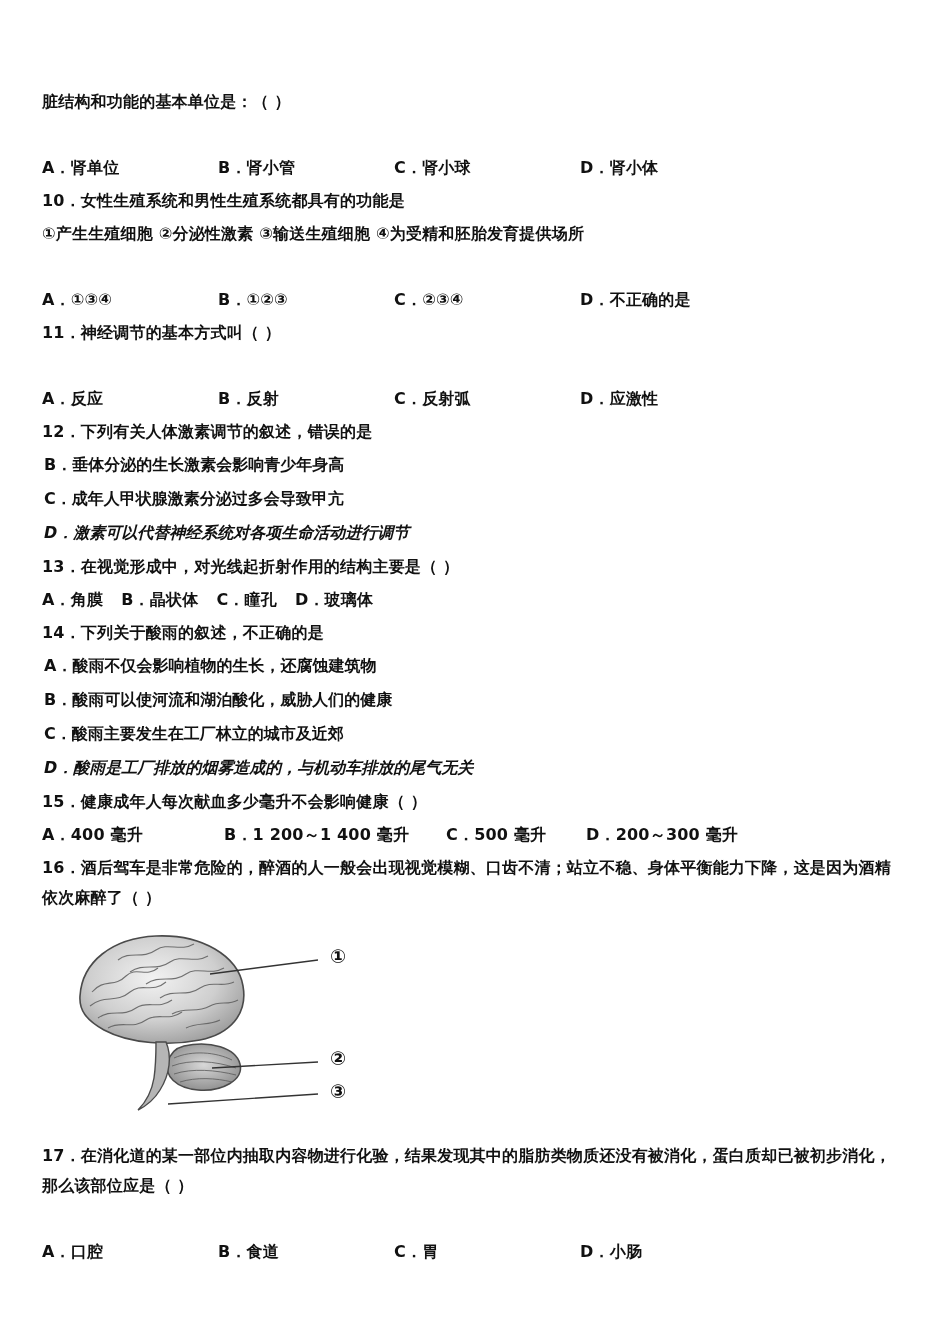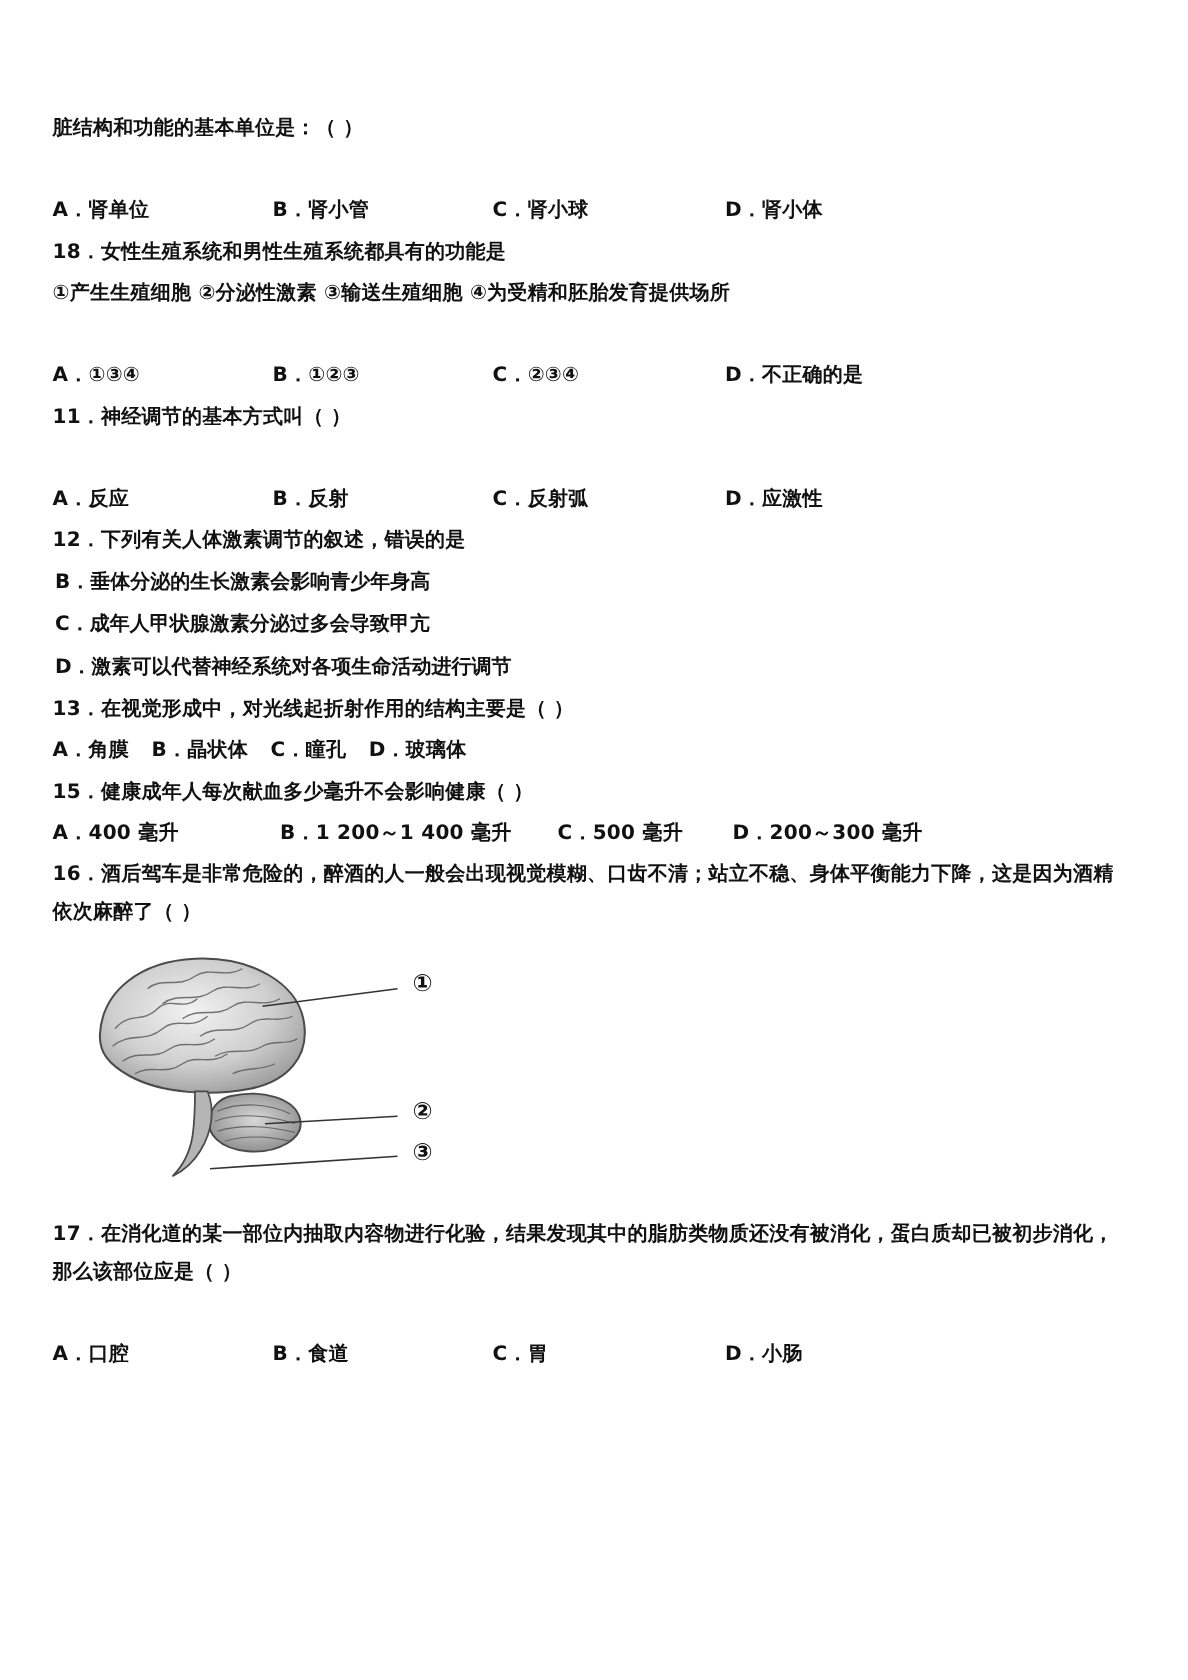--- a/index.html
+++ b/index.html
@@ -61,21 +61,21 @@
 
   .stacked {
     font-weight: 600;
     margin: 0 0 13px 0;
     padding-left: 2px;
   }
   .stacked .opt {
     display: block;
     margin-bottom: 13px;
   }
-  .stacked .opt:last-child { margin-bottom: 0; }
+  .stacked .opt:last-child { margin-bottom: 0; font-style: italic; }
 
   .circled {
     font-family: "DejaVu Sans", sans-serif;
   }
 
   .figure {
     margin: 14px 0 14px 0;
     height: 210px;
     position: relative;
   }
@@ -97,21 +97,21 @@
 <body>
 
 <div class="page">
   <div class="content">
 
     <div class="line qtext">脏结构和功能的基本单位是：（    ）</div>
     <div class="line opts grid4">
       <span class="opt">A．肾单位</span><span class="opt">B．肾小管</span><span class="opt">C．肾小球</span><span class="opt">D．肾小体</span>
     </div>
 
-    <div class="line qtext">18．女性生殖系统和男性生殖系统都具有的功能是</div>
+    <div class="line qtext">10．女性生殖系统和男性生殖系统都具有的功能是</div>
     <div class="line qtext circled">①产生生殖细胞  ②分泌性激素  ③输送生殖细胞  ④为受精和胚胎发育提供场所</div>
     <div class="line opts grid4 circled">
       <span class="opt">A．①③④</span><span class="opt">B．①②③</span><span class="opt">C．②③④</span><span class="opt">D．不正确的是</span>
     </div>
 
     <div class="line qtext">11．神经调节的基本方式叫（        ）</div>
     <div class="line opts grid4">
       <span class="opt">A．反应</span><span class="opt">B．反射</span><span class="opt">C．反射弧</span><span class="opt">D．应激性</span>
     </div>
 
@@ -120,20 +120,27 @@
       <span class="opt">B．垂体分泌的生长激素会影响青少年身高</span>
       <span class="opt">C．成年人甲状腺激素分泌过多会导致甲亢</span>
       <span class="opt">D．激素可以代替神经系统对各项生命活动进行调节</span>
     </div>
 
     <div class="line qtext">13．在视觉形成中，对光线起折射作用的结构主要是（       ）</div>
     <div class="line opts inline-opts">
       <span class="opt">A．角膜</span><span class="opt">B．晶状体</span><span class="opt">C．瞳孔</span><span class="opt">D．玻璃体</span>
     </div>
 
+    <div class="line qtext">14．下列关于酸雨的叙述，不正确的是</div>
+    <div class="stacked">
+      <span class="opt">A．酸雨不仅会影响植物的生长，还腐蚀建筑物</span>
+      <span class="opt">B．酸雨可以使河流和湖泊酸化，威胁人们的健康</span>
+      <span class="opt">C．酸雨主要发生在工厂林立的城市及近郊</span>
+      <span class="opt">D．酸雨是工厂排放的烟雾造成的，与机动车排放的尾气无关</span>
+    </div>
 
     <div class="line qtext">15．健康成年人每次献血多少毫升不会影响健康（      ）</div>
     <div class="line opts grid4b">
       <span class="opt">A．400 毫升</span><span class="opt">B．1 200～1 400 毫升</span><span class="opt">C．500 毫升</span><span class="opt">D．200～300 毫升</span>
     </div>
 
     <div class="line qtext" style="white-space:nowrap; margin-bottom:10px;">16．酒后驾车是非常危险的，醉酒的人一般会出现视觉模糊、口齿不清；站立不稳、身体平衡能力下降，这是因为酒精</div>
     <div class="line qtext">依次麻醉了（       ）</div>
 
     <div class="figure">

